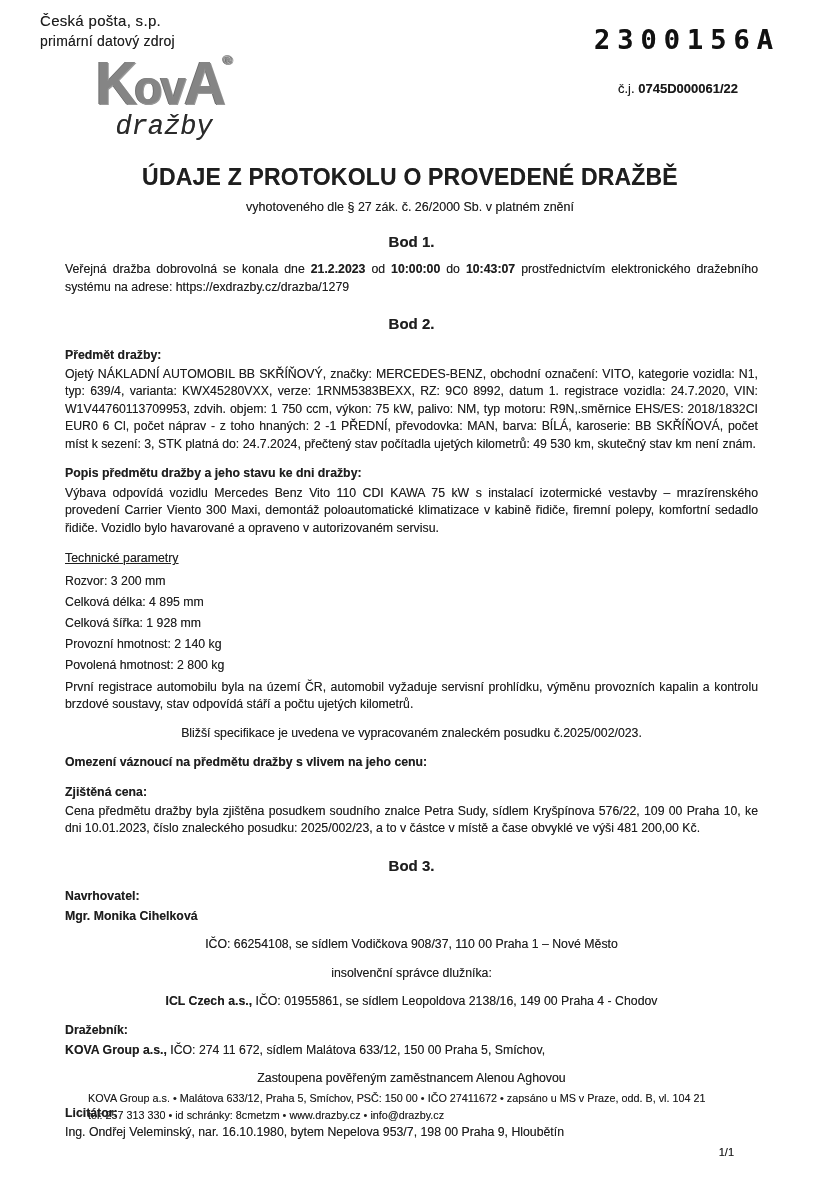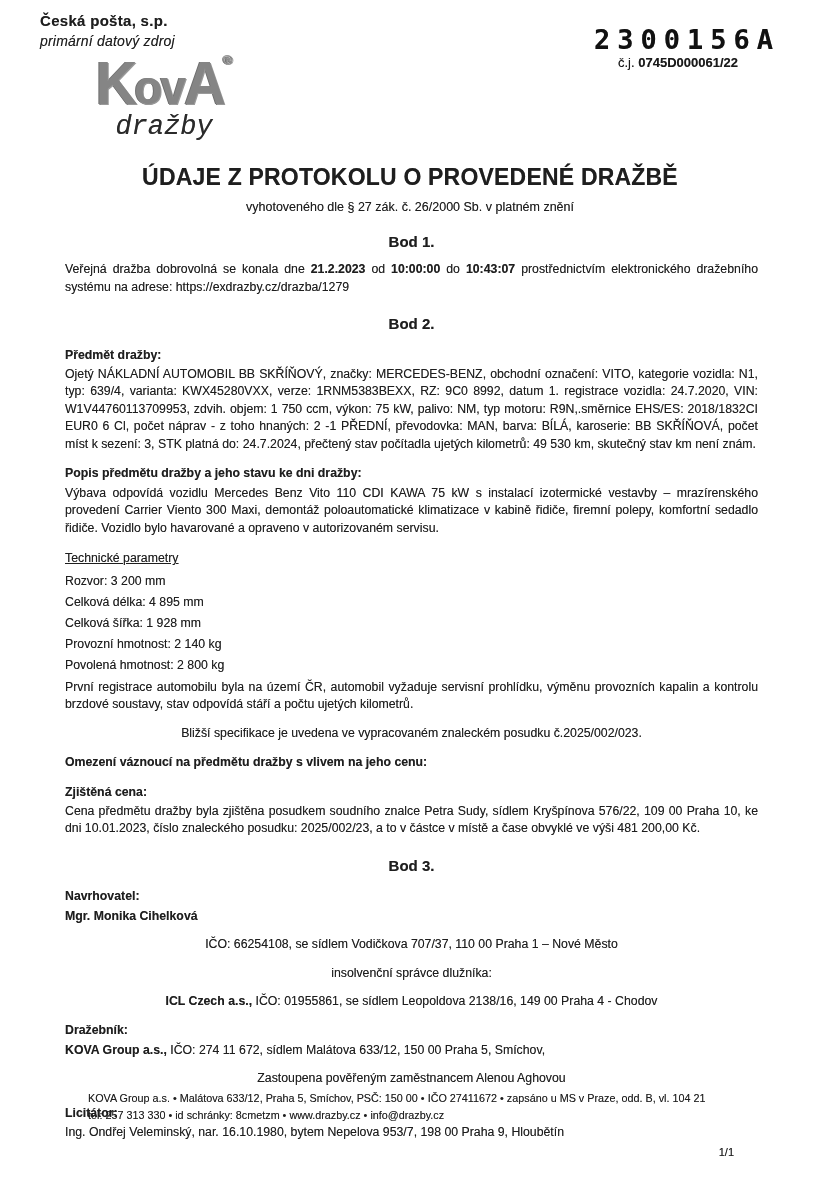--- a/index.html
+++ b/index.html
@@ -14,41 +14,41 @@
   }
   .page {
     position: absolute; inset: 0;
     padding: 8px 0 0 0;
   }
   .scan-text { text-shadow: 0 0 0.5px rgba(40,40,40,0.55); }
 
   
   .header { display: flex; justify-content: space-between; padding: 2px 36px 0 40px; height: 140px; }
   .header-left { padding-top: 2px; }
-  .org-name { font-size: 15px; font-weight: bold; letter-spacing: 0.3px; }
-  .org-sub { font-size: 14px; font-style: italic; margin-top: 4px; letter-spacing: 0.2px; }
+  .org-name { font-size: 15px; font-weight: normal; letter-spacing: 0.3px; }
+  .org-sub { font-size: 14px; margin-top: 4px; letter-spacing: 0.2px; }
   .logo-wrap { margin: 6px 0 0 24px; width: 200px; text-align: center; }
   .logo-main {
     font-size: 58px; font-weight: 900; line-height: 0.95;
     color: #858585;
     letter-spacing: -3px;
     text-shadow: 1px 1px 0 #9a9a9a, -1px 0 0 #6f6f6f, 0 1px 0 #777;
     font-family: "Liberation Sans", sans-serif;
     transform: scaleY(1.05);
   }
   .logo-main .mid { font-size: 46px; letter-spacing: -2px; }
   .logo-reg { font-size: 13px; vertical-align: 38px; color: #8a8a8a; letter-spacing: 0; }
   .logo-sub { font-size: 27px; font-style: italic; color: #2a2a2a; margin-top: 2px; font-family: Liberation Mono, monospace; }
   .header-right { text-align: left; padding-top: 14px; width: 190px; }
   .stamp-number {
     font-family: "DejaVu Sans Mono", monospace;
     font-size: 27px; font-weight: bold; letter-spacing: 7px;
     color: #111; white-space: nowrap;
   }
-  .ref-number { font-size: 13px; font-weight: bold; color: #1a1a1a; padding-left: 24px; }
+  .ref-number { font-size: 13px; margin-top: 26px; font-weight: bold; color: #1a1a1a; padding-left: 24px; }
   .ref-number .ref-label { font-weight: normal; }
 
   
   .doc-title { text-align: center; font-size: 23px; font-weight: bold; margin-top: 16px; letter-spacing: 0.2px; }
   .doc-subtitle { text-align: center; font-size: 12.5px; margin-top: 9px; }
   .bod-heading { text-align: center; font-size: 15px; font-weight: bold; margin-top: 17px; }
 
   
   .content { padding: 0 62px 0 65px; font-size: 12.3px; line-height: 1.42; }
   .para { margin-top: 9px; text-align: justify; }
@@ -115,21 +115,21 @@
 
     <div class="sec-head">Omezení váznoucí na předmětu dražby s vlivem na jeho cenu:</div>
 
     <div class="sec-head">Zjištěná cena:</div>
     <div class="para plain">Cena předmětu dražby byla zjištěna posudkem soudního znalce Petra Sudy, sídlem Kryšpínova 576/22, 109 00 Praha 10, ke dni 10.01.2023, číslo znaleckého posudku: 2025/002/23, a to v částce v místě a čase obvyklé ve výši 481 200,00 Kč.</div>
 
     <div class="bod-heading">Bod 3.</div>
 
     <div class="sec-head">Navrhovatel:</div>
     <div class="plain b">Mgr. Monika Cihelková</div>
-    <div class="gap-top">IČO: 66254108, se sídlem Vodičkova 707/37, 110 00 Praha 1 – Nové Město</div>
+    <div class="gap-top">IČO: 66254108, se sídlem Vodičkova 908/37, 110 00 Praha 1 – Nové Město</div>
     <div class="gap-top">insolvenční správce dlužníka:</div>
     <div class="gap-top"><span class="b">ICL Czech a.s.,</span><span> IČO: 01955861, se sídlem Leopoldova 2138/16, 149 00 Praha 4 - Chodov</span></div>
 
     <div class="sec-head">Dražebník:</div>
     <div class="plain"><span class="b">KOVA Group a.s.,</span><span> IČO: 274 11 672, sídlem Malátova 633/12, 150 00 Praha 5, Smíchov,</span></div>
     <div class="gap-top">Zastoupena pověřeným zaměstnancem Alenou Aghovou</div>
 
     <div class="sec-head" style="margin-top:17px;">Licitátor:</div>
     <div class="plain">Ing. Ondřej Veleminský, nar. 16.10.1980, bytem Nepelova 953/7, 198 00 Praha 9, Hloubětín</div>
 

